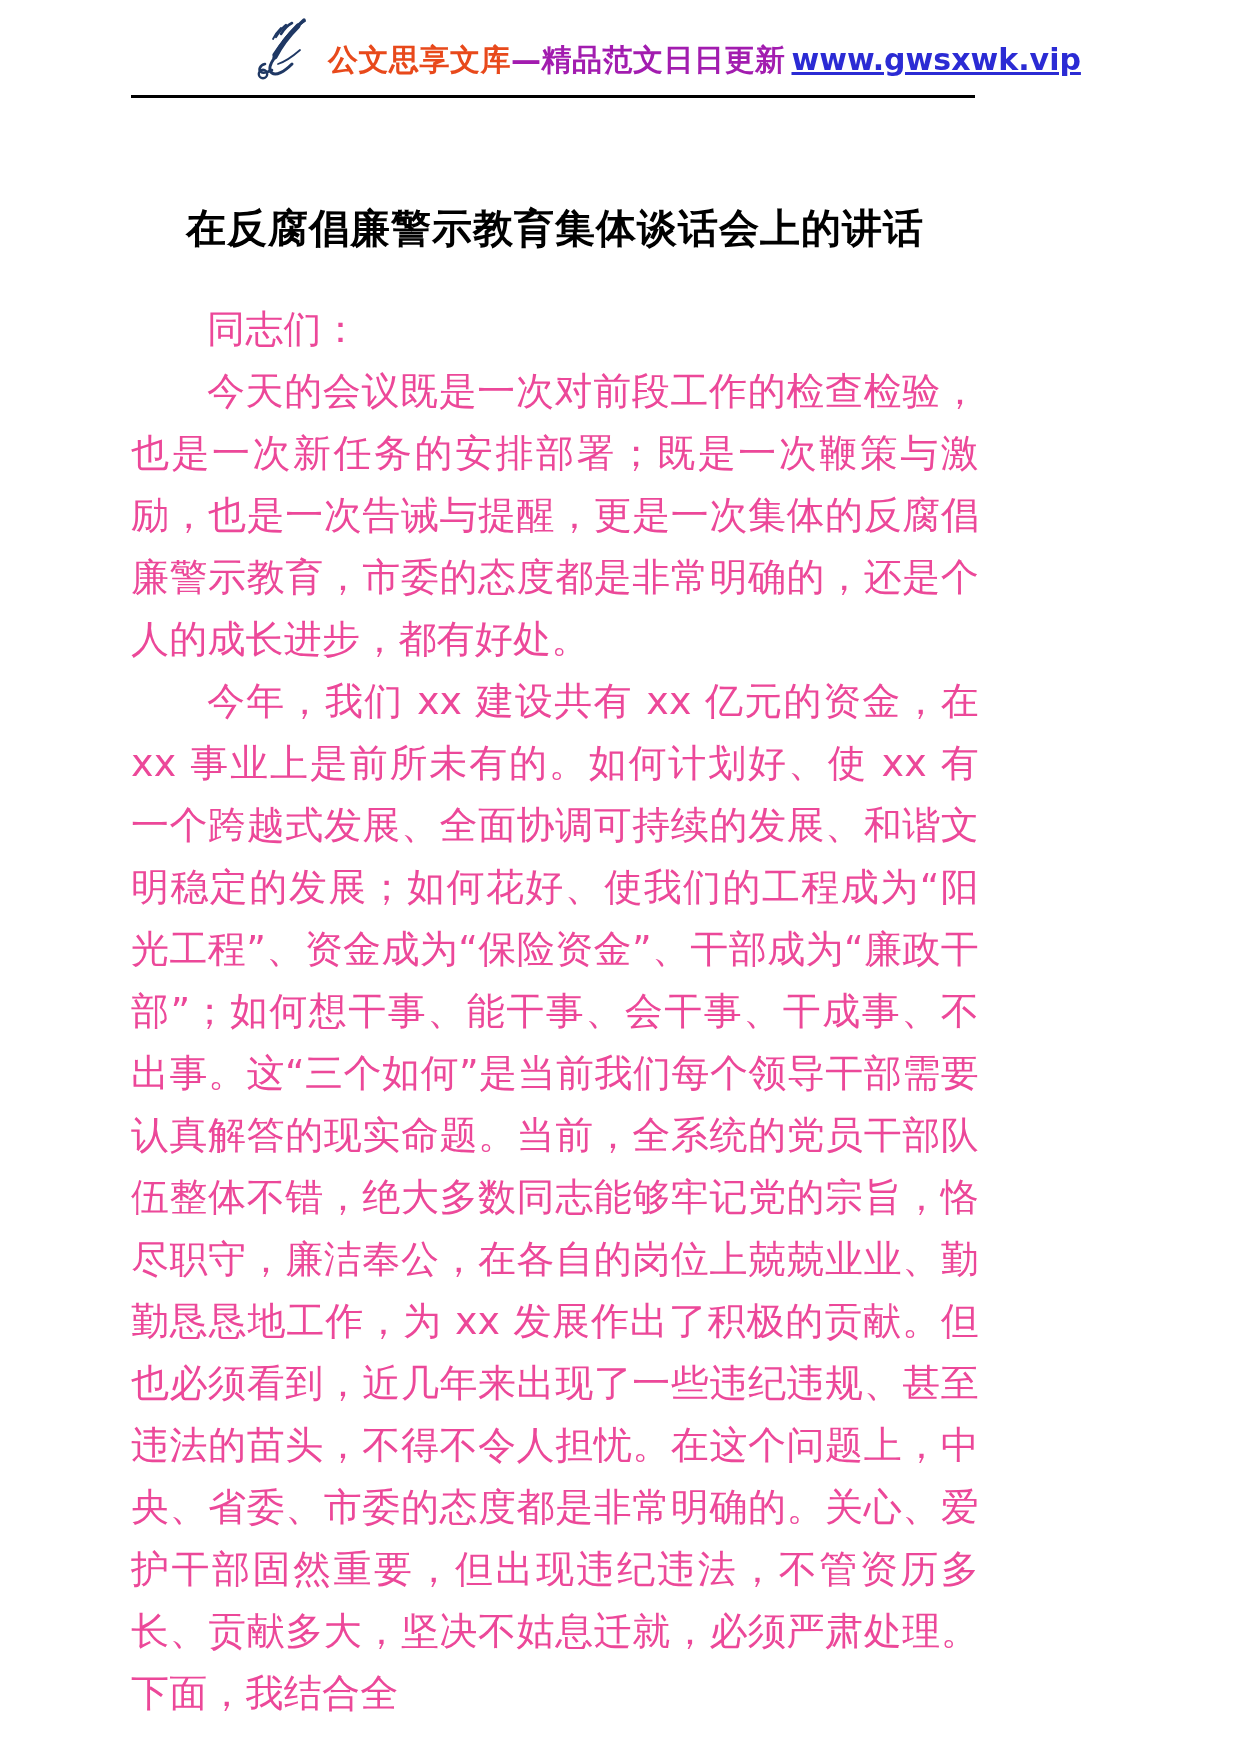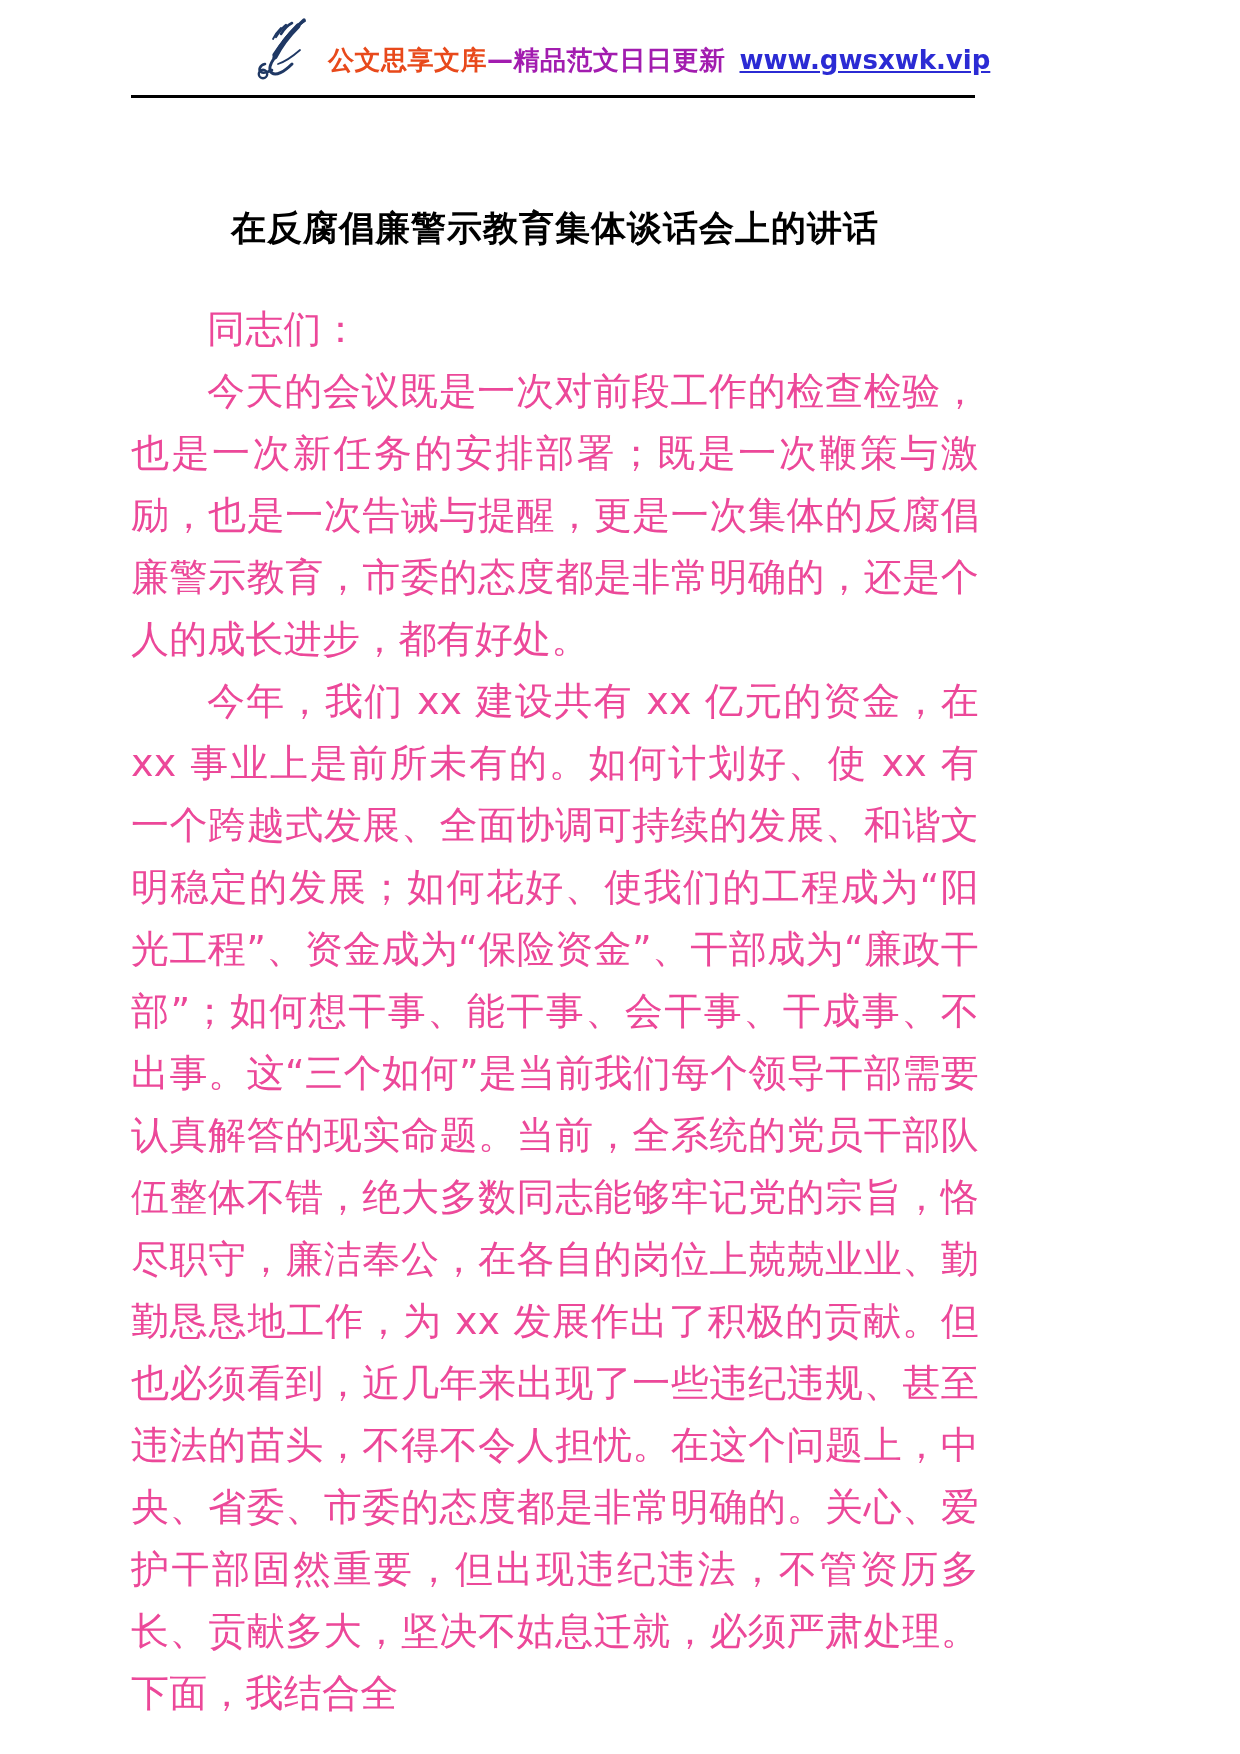--- a/index.html
+++ b/index.html
@@ -46,38 +46,38 @@
     position: relative;
     flex: 0 0 auto;
     margin-right: 6px;
   }
   .logo-mark svg { display: block; }
 
   .brand-line {
     display: flex;
     align-items: baseline;
     font-weight: bold;
-    font-size: 26px;
+    font-size: 30px;
     line-height: 34px;
     white-space: nowrap;
     position: relative;
     top: -9px;
   }
   .brand-name {
     color: #E8491B;
     letter-spacing: 0.5px;
   }
   .brand-tag {
     color: #a21caf;
     letter-spacing: 0.5px;
   }
   .brand-url {
     color: #2B2BD4;
     text-decoration: underline;
-    margin-left: 14px;
+    margin-left: 6px;
     font-family: "DejaVu Sans", "Liberation Sans", sans-serif;
     letter-spacing: 0px;
   }
 
   .header-rule {
     position: absolute;
     left: 131px;
     top: 95px;
     width: 844px;
     height: 0;
@@ -86,21 +86,21 @@
 
   
   .doc {
     position: absolute;
     left: 131px;
     top: 200px;
     width: 848px;
   }
 
   .doc-title {
-    font-size: 35px;
+    font-size: 40px;
     font-weight: bold;
     text-align: center;
     letter-spacing: 1px;
     line-height: 56px;
     margin: 0 0 42px 0;
     color: #000000;
   }
 
   .para {
     font-size: 38px;

